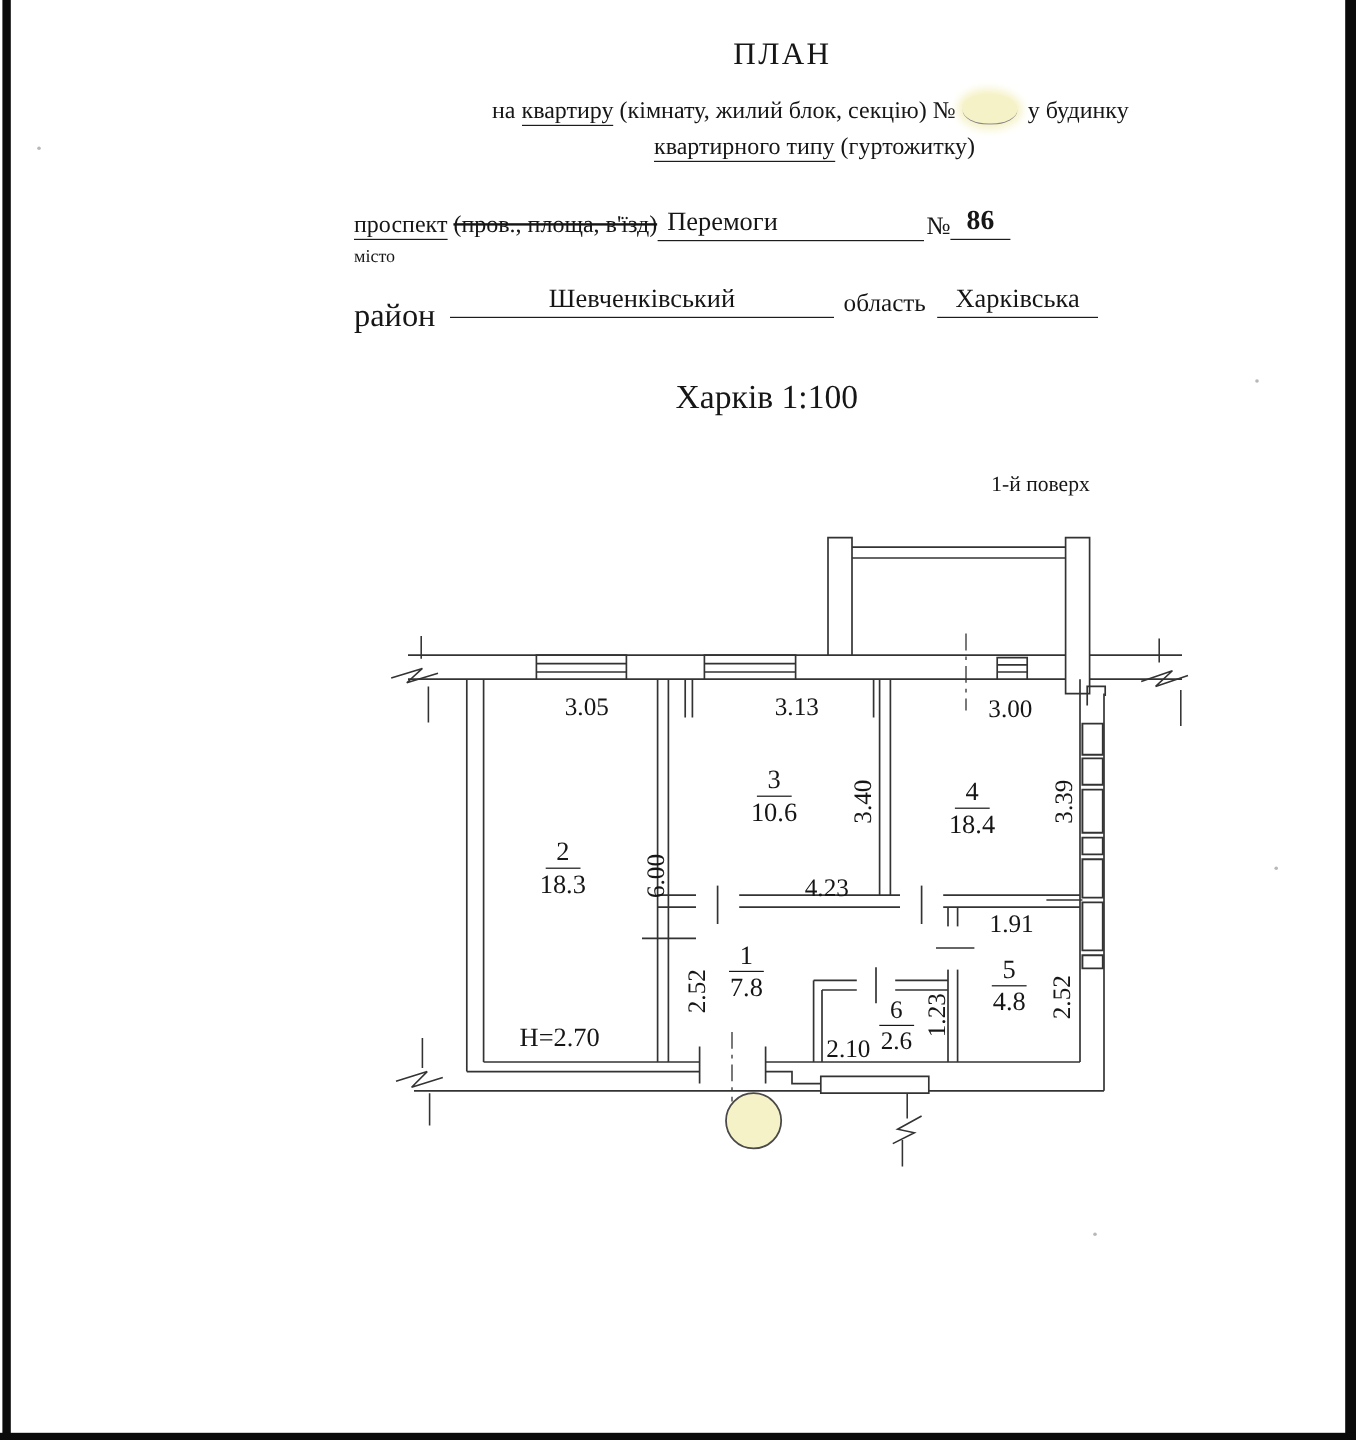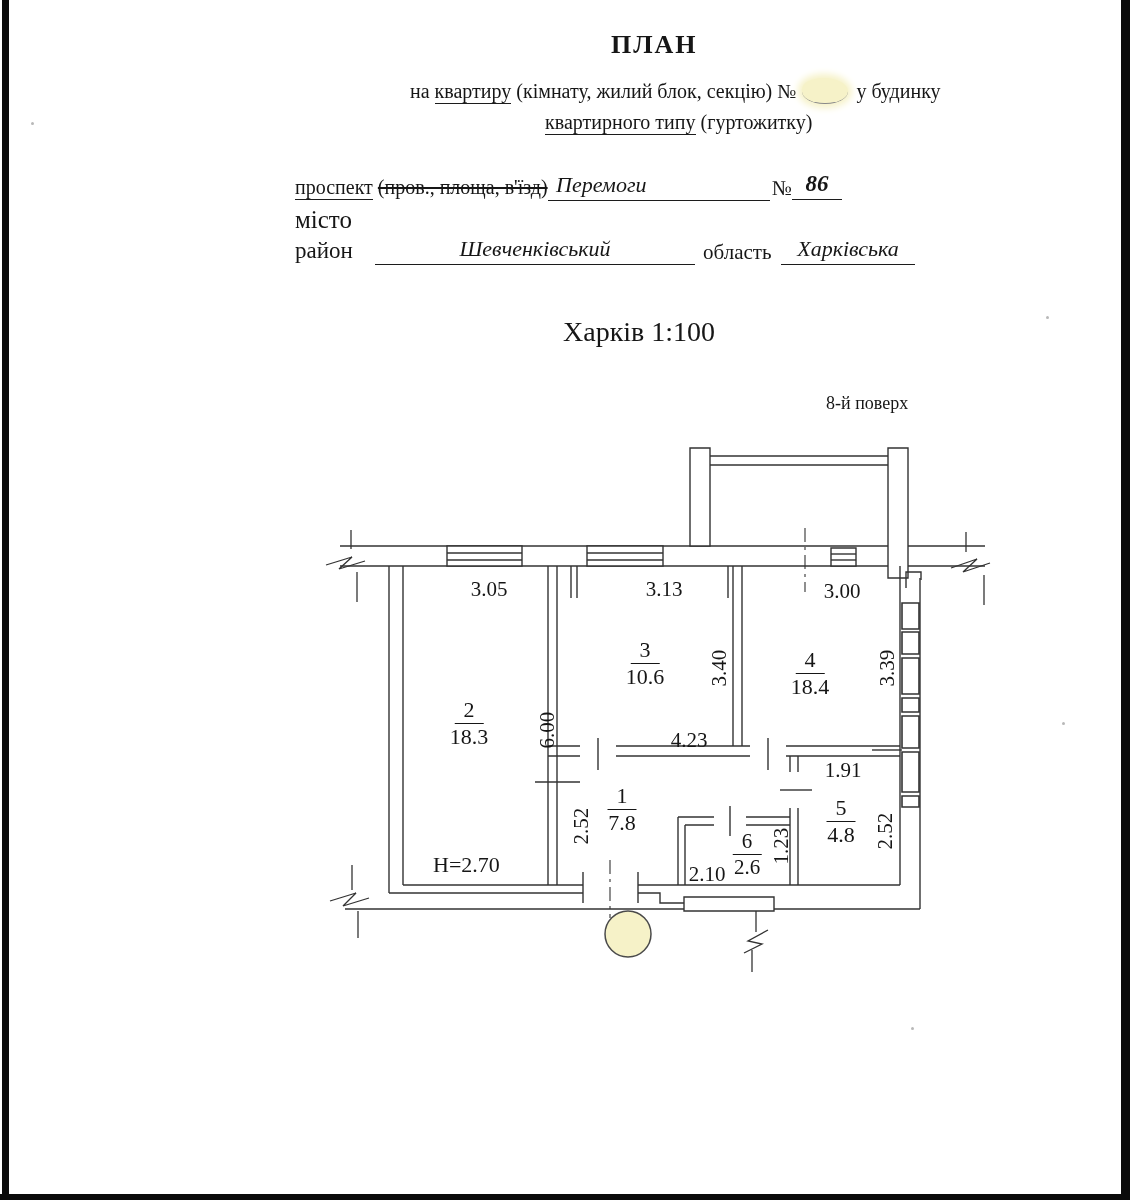--- a/index.html
+++ b/index.html
@@ -5,21 +5,21 @@
   html,body{margin:0;padding:0;background:#888;}
   .page{position:relative;width:1130px;height:1200px;background:#ffffff;overflow:hidden;
         font-family:"Liberation Serif","DejaVu Serif",serif;color:#161616;}
   .abs{position:absolute;white-space:nowrap;}
   .edge{position:absolute;background:#0b0b0b;}
   .speck{position:absolute;width:3px;height:3px;border-radius:50%;background:#9a9a9a;opacity:.7;}
   .u{border-bottom:1.5px solid #1c1c1c;padding-bottom:1px;}
   .strike{text-decoration:line-through;}
   .blob{display:inline-block;width:46px;height:25px;margin:0 3px -6px 6px;background:#f6f2c8;
         border-radius:46% 54% 50% 50%;box-shadow:0 0 7px 4px #f6f2c8;border-bottom:1px solid #8a8a8a;}
-  .fill{position:absolute;border-bottom:1.6px solid #1c1c1c;text-align:center;padding-bottom:2px;font-style:italic;}
+  .fill{position:absolute;border-bottom:1.6px solid #1c1c1c;text-align:center;padding-bottom:2px;}
   .dim{position:absolute;font-size:21px;transform:translate(-50%,-50%);white-space:nowrap;}
   .dimv{position:absolute;font-size:21px;transform:translate(-50%,-50%) rotate(-90deg);white-space:nowrap;}
   .rlabel{position:absolute;transform:translateX(-50%);text-align:center;font-size:22px;line-height:1.12;}
   .rlabel .n{display:inline-block;padding:0 9px;border-bottom:1.6px solid #161616;}
   .rlabel .a{display:block;padding-top:1px;}
   svg{position:absolute;left:320px;top:428px;}
   line,polyline,path,rect,circle{vector-effect:non-scaling-stroke;}
 </style>
 </head>
 <body>
@@ -27,21 +27,21 @@
 <div class="page">
 
   <div class="edge" style="left:2px;top:0;width:7px;height:1200px;"></div>
   <div class="edge" style="left:1121px;top:0;width:9px;height:1200px;"></div>
   <div class="edge" style="left:0;top:1194px;width:1130px;height:6px;"></div>
   <div class="speck" style="left:31px;top:122px;"></div>
   <div class="speck" style="left:1046px;top:316px;"></div>
   <div class="speck" style="left:1062px;top:722px;"></div>
   <div class="speck" style="left:911px;top:1027px;"></div>
 
-  <div class="abs" style="left:611px;top:30px;font-size:26px;font-weight:bold;letter-spacing:2px;">ПЛАН</div>
+  <div class="abs" style="left:611px;top:30px;font-size:26px;font-weight:normal;letter-spacing:2px;">ПЛАН</div>
 
   <div class="abs" style="left:410px;top:78px;font-size:20px;">
     <span>на</span>
     <span class="u">квартиру</span>
     <span>(кімнату, жилий блок, секцію)</span>
     <span>№</span><span class="blob"></span>
     <span>у будинку</span>
   </div>
 
   <div class="abs" style="left:545px;top:111px;font-size:20px;">
@@ -50,29 +50,29 @@
   </div>
 
   <div class="abs" style="left:295px;top:176px;font-size:20px;">
     <span class="u">проспект</span>
     <span class="strike">(пров., площа, в'їзд)</span>
   </div>
   <div class="fill" style="left:548px;top:172px;width:214px;font-size:22px;text-align:left;padding-left:8px;">Перемоги</div>
   <div class="abs" style="left:772px;top:176px;font-size:21px;">№</div>
   <div class="fill" style="left:792px;top:171px;width:50px;font-size:23px;font-weight:bold;text-align:center;">86</div>
 
-  <div class="abs" style="left:295px;top:206px;font-size:25px;">місто</div>
-
-  <div class="abs" style="left:295px;top:238px;font-size:23px;">район</div>
+  <div class="abs" style="left:295px;top:206px;font-size:15px;">місто</div>
+
+  <div class="abs" style="left:295px;top:248px;font-size:27px;">район</div>
   <div class="fill" style="left:375px;top:236px;width:320px;font-size:22px;">Шевченківський</div>
   <div class="abs" style="left:703px;top:240px;font-size:21px;">область</div>
   <div class="fill" style="left:781px;top:236px;width:134px;font-size:22px;">Харківська</div>
 
   <div class="abs" style="left:563px;top:316px;font-size:28px;">Харків 1:100</div>
-  <div class="abs" style="left:826px;top:393px;font-size:18px;">8-й поверх</div>
+  <div class="abs" style="left:826px;top:393px;font-size:18px;">1-й поверх</div>
 
   <svg width="690" height="560" viewBox="320 428 690 560" fill="none" stroke="#333333" stroke-width="1.4">
 
     <g>
       <line x1="340" y1="546" x2="985" y2="546"></line>
       <line x1="340" y1="566" x2="985" y2="566"></line>
     </g>
 
     <g>
       <rect x="690" y="448" width="20" height="98" fill="#ffffff"></rect>

